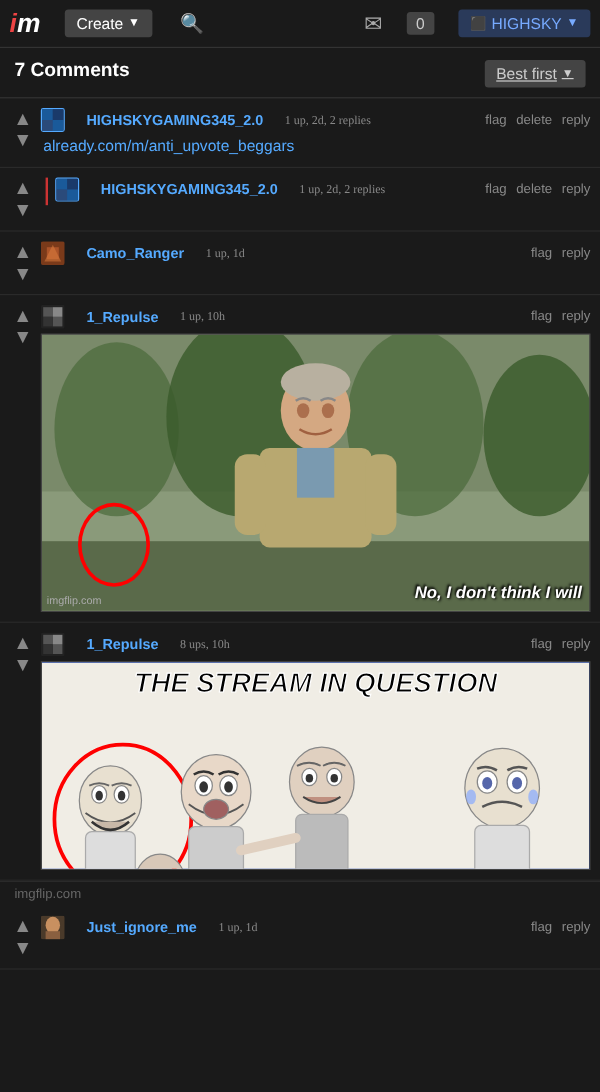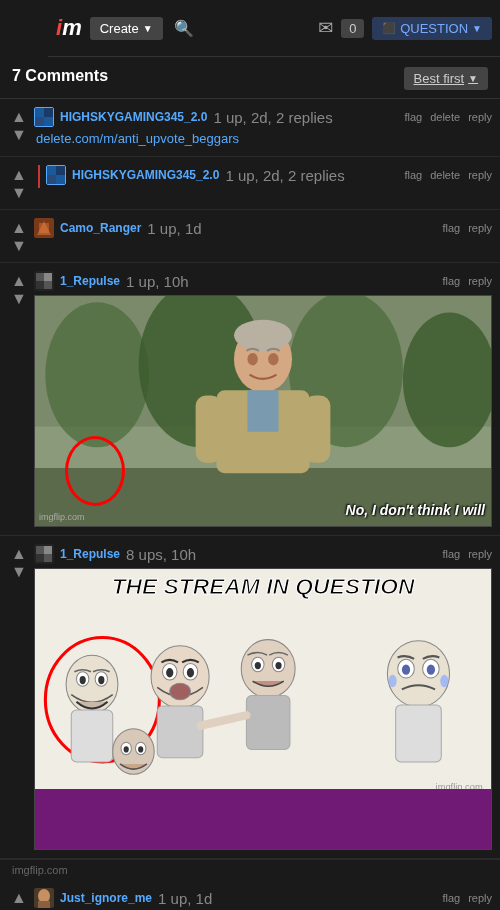--- a/index.html
+++ b/index.html
@@ -11,24 +11,23 @@
       width: 500px;
       min-height: 910px;
     }
 
     
     .top-nav {
       background: #1a1a1a;
       display: flex;
       align-items: center;
       padding: 6px 8px;
-      gap: 8px;
+      gap: 20px;
       border-bottom: 1px solid #333;
-      height: 57px;
-      margin-left: 48px;
+      height: 40px;
     }
     .nav-logo {
       color: #e44;
       font-weight: bold;
       font-size: 22px;
       font-style: italic;
     }
     .nav-logo span { color: #fff; }
     .nav-create-btn {
       background: #444;
@@ -125,39 +124,40 @@
       user-select: none;
     }
 
     .comment-content {
       flex: 1;
     }
 
     .comment-meta {
       display: flex;
       align-items: center;
-      gap: 6px;
+      gap: 18px;
       margin-bottom: 3px;
       flex-wrap: wrap;
     }
     .user-icon {
       width: 20px;
       height: 20px;
       border-radius: 2px;
       flex-shrink: 0;
     }
     .username {
       color: #5af;
       font-weight: bold;
       font-size: 12px;
       cursor: pointer;
     }
     .comment-stats {
       color: #888;
-      font-size: 15px;
+      font-size: 10px;
+      font-family: Liberation Serif, serif;
     }
     .comment-actions {
       margin-left: auto;
       display: flex;
       gap: 8px;
     }
     .action-link {
       color: #888;
       font-size: 11px;
       cursor: pointer;
@@ -203,23 +203,23 @@
       right: 8px;
       color: #fff;
       font-size: 15px;
       font-weight: bold;
       text-shadow: 1px 1px 2px #000, -1px -1px 2px #000;
       font-style: italic;
     }
 
     
     .meme-wojak {
-      background: #701a75;
+      background: #1d4ed8;
       position: relative;
-      height: 280px;
+      height: 172px;
       overflow: hidden;
     }
 
     .imgflip-bar {
       background: #1a1a1a;
       padding: 4px 12px;
       font-size: 11px;
       color: #666;
       border-top: 1px solid #2a2a2a;
     }
@@ -246,21 +246,21 @@
   </div>
   <button class="nav-create-btn">
     <span>Create</span>
     <span class="chevron">▼</span>
   </button>
   <span class="nav-search-icon">🔍</span>
   <span class="nav-mail-icon" style="margin-left:auto;">✉</span>
   <span class="nav-notif">0</span>
   <button class="nav-user-btn">
     <span style="color:#7af; font-size:11px;">⬛</span>
-    <span>QUESTION</span>
+    <span>HIGHSKY</span>
     <span class="chevron">▼</span>
   </button>
 </div>
 
 <div class="comments-header">
   <span class="comments-title">7 Comments</span>
   <button class="sort-btn">
     <span>Best first</span>
     <span class="chevron">▼</span>
   </button>
@@ -283,21 +283,21 @@
       </div>
       <span class="username">HIGHSKYGAMING345_2.0</span>
       <span class="comment-stats">1 up, 2d, 2 replies</span>
       <div class="comment-actions">
         <a class="action-link">flag</a>
         <a class="action-link">delete</a>
         <a class="action-link">reply</a>
       </div>
     </div>
     <div class="comment-text">
-      <a class="comment-link">delete.com/m/anti_upvote_beggars</a>
+      <a class="comment-link">already.com/m/anti_upvote_beggars</a>
     </div>
   </div>
 </div>
 
 <div class="comment-block" style="padding-left:8px;">
   <div class="vote-col">
     <span class="vote-up">▲</span>
     <span class="vote-down">▼</span>
   </div>
   <div class="nested-line" style="flex:1;">

